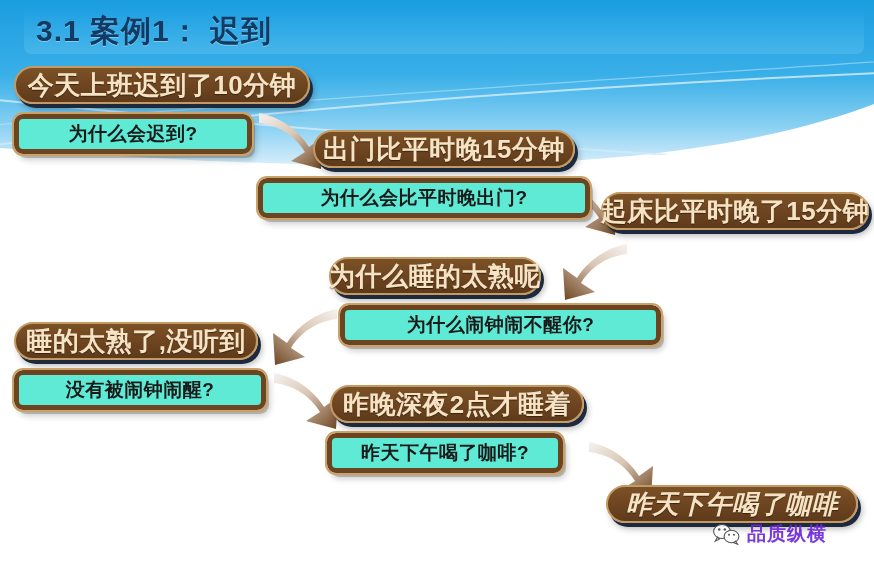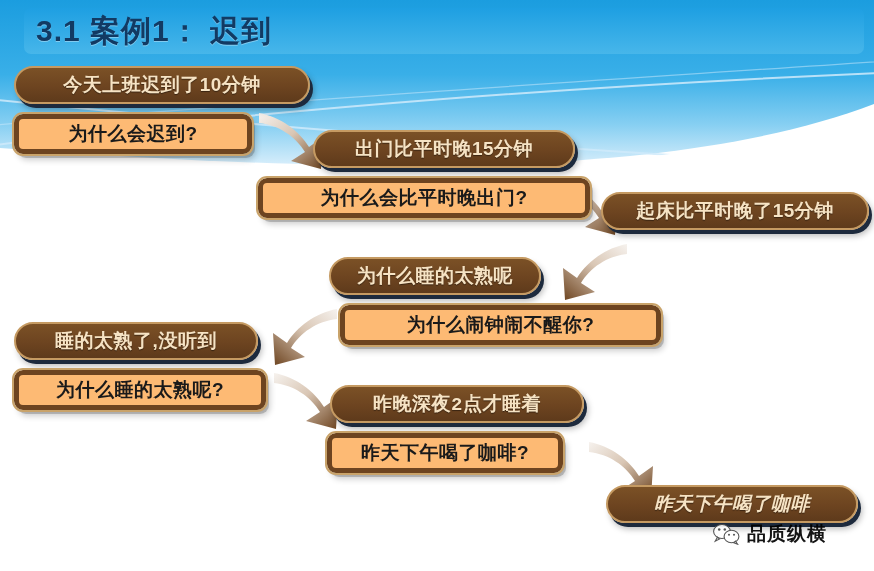--- a/index.html
+++ b/index.html
@@ -55,33 +55,33 @@
     letter-spacing: 0.5px;
   }
 
   
   .node.fact {
     height: 38px;
     border-radius: 19px;
     background: linear-gradient(180deg, #7b5126 0%, #6d4420 55%, #5e3a1b 100%);
     border: 2px solid #c59a62;
     color: #f6e3c4;
-    font-size: 19px;
+    font-size: 26px;
     padding: 0 16px;
     box-shadow:
        3px 4px 0 0 #1d2a3d,
        4px 6px 6px rgba(0,0,0,0.28);
     text-shadow: 0 1px 1px rgba(0,0,0,0.45);
   }
 
   
   .node.why {
     height: 40px;
     border-radius: 9px;
-    background: #fdba74;
+    background: #5eead4;
     border: 5px solid #6d4420;
     outline: 2px solid #c9a36a;
     outline-offset: 0px;
     color: #1a1a1a;
     font-size: 19px;
     padding: 0 14px;
     box-shadow:
        3px 4px 0 0 rgba(40,40,40,0.22),
        4px 6px 6px rgba(0,0,0,0.20);
   }
@@ -91,21 +91,21 @@
     position: absolute;
     pointer-events: none;
   }
 
   
   .watermark {
     position: absolute;
     display: flex;
     align-items: center;
     gap: 7px;
-    color: #000000;
+    color: #6d28d9;
     font-size: 19px;
     font-weight: 700;
     letter-spacing: 1px;
     opacity: 0.92;
   }
   .wechat-icon { display: block; }
 </style>
 </head>
 <body>
 
@@ -218,21 +218,21 @@
 
   <div class="node fact" style="left:601px; top:192px; width:268px;">起床比平时晚了15分钟</div>
 
 
   <div class="node fact" style="left:329px; top:257px; width:212px;">为什么睡的太熟呢</div>
 
   <div class="node why" style="left:326px; top:305px; width:321px;margin-left:14px;">为什么闹钟闹不醒你?</div>
 
   <div class="node fact" style="left:14px;  top:322px; width:244px;">睡的太熟了,没听到</div>
 
-  <div class="node why" style="left:14px;  top:370px; width:252px;">为什么睡的太熟呢?</div>
+  <div class="node why" style="left:14px;  top:370px; width:252px;">没有被闹钟闹醒?</div>
 
   <div class="node fact" style="left:330px; top:385px; width:254px;font-family:Liberation Mono, monospace;">昨晚深夜2点才睡着</div>
 
   <div class="node why" style="left:327px; top:433px; width:236px;">昨天下午喝了咖啡?</div>
 
   <div class="node fact" style="left:606px; top:485px; width:252px;font-style:italic;">昨天下午喝了咖啡</div>
 
   <div class="watermark" style="left:712px; top:521px;">
     <svg class="wechat-icon" width="28" height="22" viewBox="0 0 28 22">
       <g fill="#ffffff" stroke="#4a4a4a" stroke-width="1.1">

